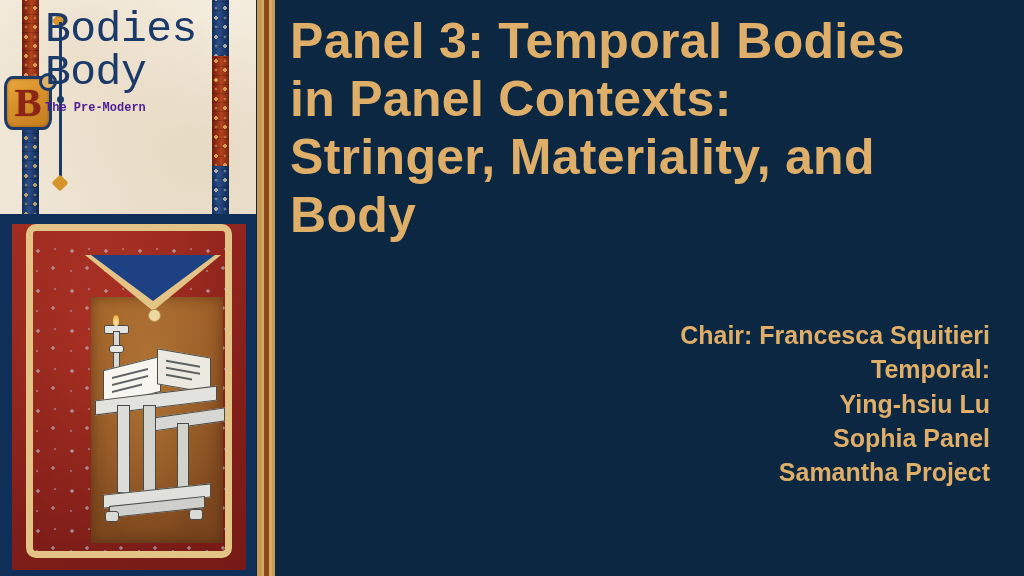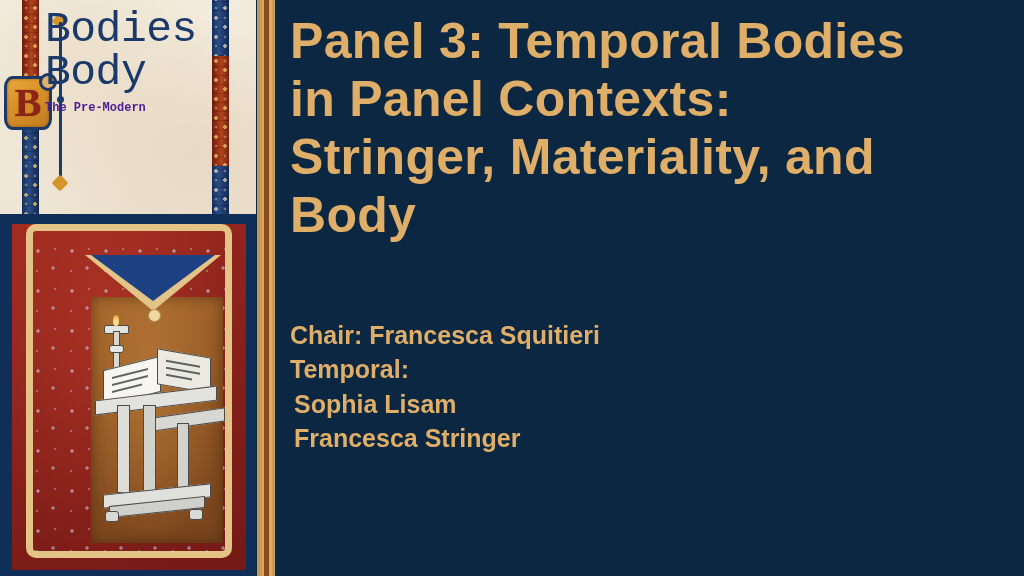--- a/index.html
+++ b/index.html
@@ -337,21 +337,21 @@
     position: absolute;
     left: 14px; top: 318px;
     width: 700px;
     color: #dfae68;
     font-family: "Liberation Sans", sans-serif;
     font-weight: 700;
     font-size: 25px;
     line-height: 1.37;
     text-align: left;
   }
-  #speaker-block .line { white-space: nowrap; }
+  #speaker-block .line { white-space: nowrap; text-align: right; }
   #speaker-block .name { padding-left: 4px; }
 </style>
 </head>
 <body>
 
 <div id="slide">
 
   <div id="left-column">
 
     <div id="logo-card">
@@ -444,18 +444,19 @@
     <div id="panel-title">
       <div>Panel 3: Temporal Bodies</div>
       <div>in Panel Contexts:</div>
       <div>Stringer, Materiality, and</div>
       <div>Body</div>
     </div>
 
     <div id="speaker-block">
       <div class="line">Chair: Francesca Squitieri</div>
       <div class="line">Temporal:</div>
-      <div class="line name">Sophia Lisam</div>
-      <div class="line name">Francesca Stringer</div>
+      <div class="line name">Ying-hsiu Lu</div>
+      <div class="line name">Sophia Panel</div>
+      <div class="line name">Samantha Project</div>
     </div>
 
   </div>
 </div>
 
 </body></html>

